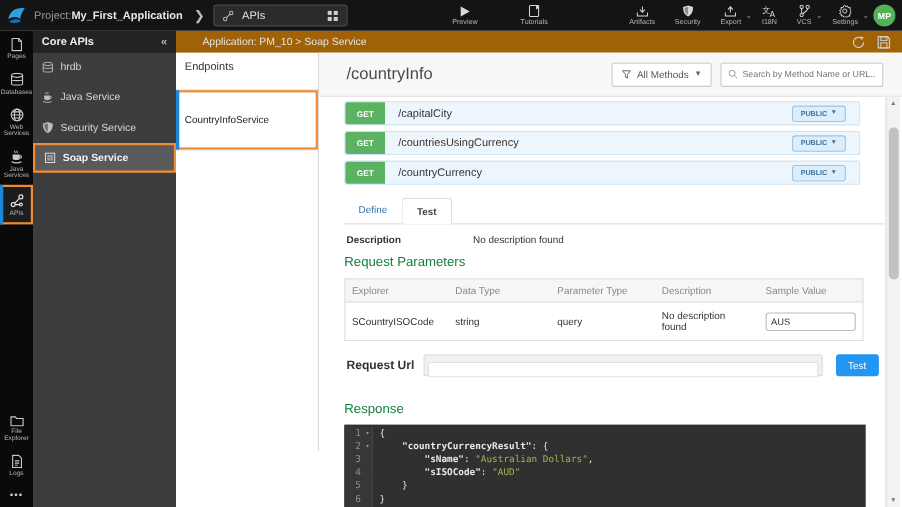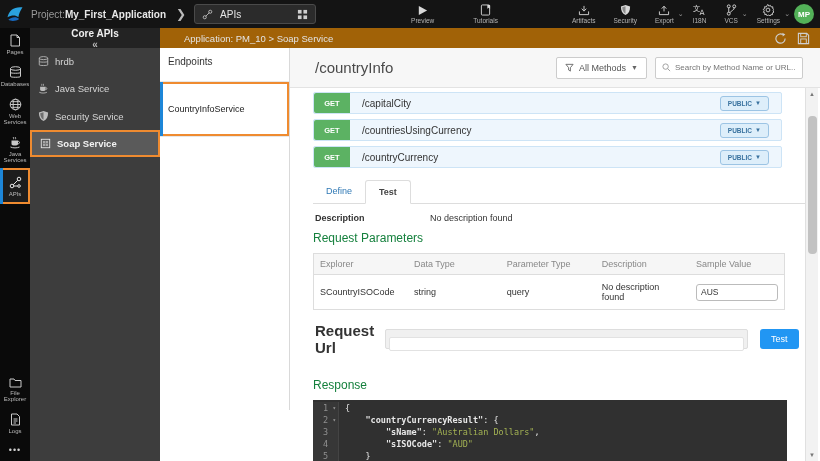--- a/index.html
+++ b/index.html
@@ -39,21 +39,21 @@
   .rail-item.sel:before { content:""; position:absolute; left:-2px; top:-2px;
     bottom:-2px; width:3px; background:#1d86d8; }
   .rail-spacer { flex:1; }
   .rail-dots { color:#cfcfcf; font-size:9px; letter-spacing:1px; text-align:center;
     padding:6px 0; }
 
   
   .core { position:absolute; left:30px; top:28px; width:130px; height:433px;
     background:#3d3d3d; }
   .core-head { height:20px; background:#232323; color:#efefef; font-size:10px;
-    font-weight:bold; display:flex; align-items:center; padding:0 8px;flex-direction:column; }
+    font-weight:bold; display:flex; align-items:center; padding:0 8px; }
   .core-head .ttl { flex:1; }
   .core-collapse { color:#bbb; font-size:10px; }
   .core-item { display:flex; align-items:center; gap:6px; color:#d6d6d6;
     font-size:9.5px; padding:8px 8px; position:relative; }
   .core-item svg { flex:none; }
   .core-item.sel { background:#5a5a5a; border:2px solid #ef8b30; padding:6px 8px;
     color:#f2f2f2; font-weight:bold; }
 
   
   .apphead { position:absolute; left:160px; top:28px; width:660px; height:20px;
@@ -121,21 +121,21 @@
   .ptable { margin-left:23px; width:472px; border:1px solid #ddd;
     border-collapse:collapse; font-size:9px; }
   .ptable th { background:#f6f6f6; color:#888; font-weight:normal; text-align:left;
     padding:5px 6px; border-bottom:1px solid #ddd; }
   .ptable td { padding:7px 6px; color:#333; }
   .sample-input { width:82px; height:17px; border:1px solid #bbb; border-radius:3px;
     font-size:8.5px; padding:0 4px; color:#333; outline:none;
     font-family:"Liberation Sans",sans-serif; }
 
   .requrl-row { display:flex; align-items:center; margin:12px 0 0 25px; }
-  .requrl-label { font-size:15px; font-weight:bold; color:#333; width:70px; }
+  .requrl-label { font-size:11px; font-weight:bold; color:#333; width:70px; }
   .requrl-wrap { width:363px; height:20px; background:#f0f0f0; border:1px solid #ddd;
     border-radius:2px; padding:2px 3px; }
   .requrl-wrap input { width:100%; height:100%; border:1px solid #e2e2e2;
     border-radius:2px; outline:none; font-size:8px; padding:0 4px; }
   .test-btn { margin-left:12px; background:#2196f3; color:#fff; border:none;
     font-size:9px; border-radius:3px; padding:5px 11px; font-family:"Liberation Sans",sans-serif; }
 
   .resp-h { margin-top:22px; }
   .editor { margin-left:23px; width:474px; height:121px; background:#303030;
     display:flex; flex-direction:column; font-family:"DejaVu Sans Mono",monospace;

